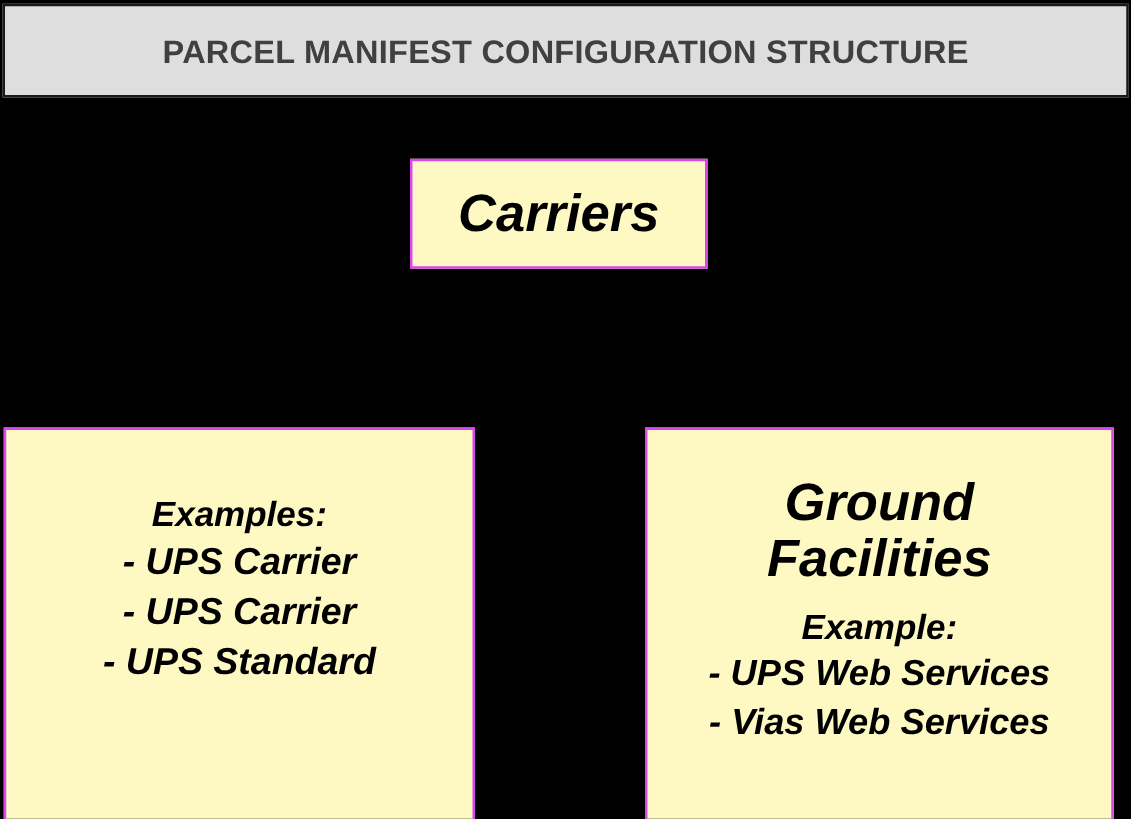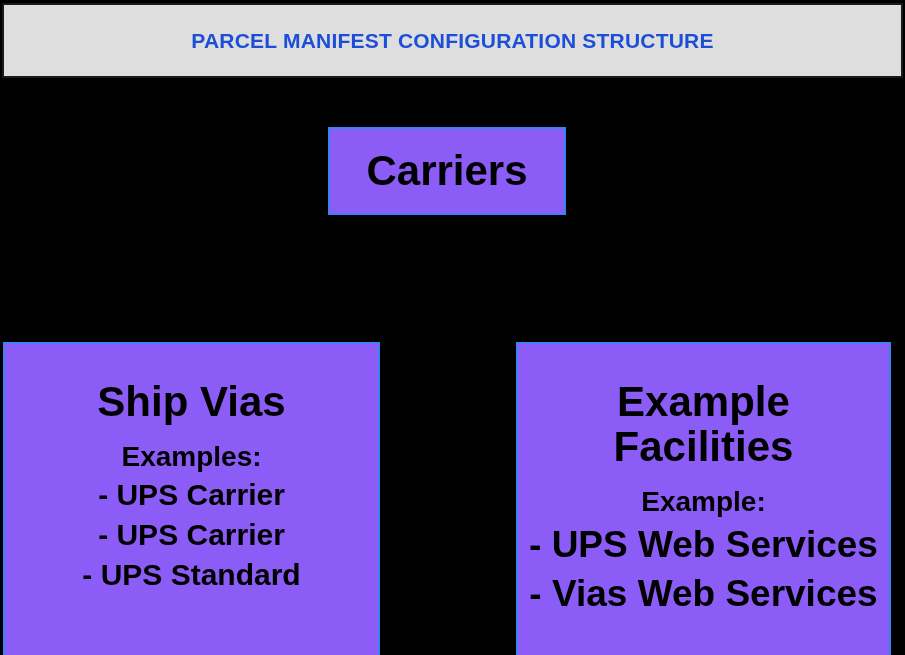--- a/index.html
+++ b/index.html
@@ -30,38 +30,39 @@
     width: 901px;
     height: 75px;
     background: #dedede;
     border: 2px solid #1a1a1a;
     box-sizing: border-box;
     display: flex;
     align-items: center;
     justify-content: center;
   }
   .header-title {
-    font-size: 21px;
+    font-size: 26px;
     font-weight: bold;
-    color: #1d4ed8;
+    color: #404040;
     letter-spacing: 0.2px;
     white-space: nowrap;
     text-align: right;
     line-height: 1;
   }
 
   
   .node {
     position: absolute;
-    background: #8b5cf6;
-    border: 2px solid #3b82f6;
+    background: #fef9c3;
+    border: 2px solid #d946ef;
     box-sizing: border-box;
     text-align: center;
     color: #000000;
     overflow: hidden;
+    font-style: italic;
   }
 
   
   .node-root {
     left: 328px;
     top: 127px;
     width: 238px;
     height: 88px;
     display: flex;
     align-items: center;
@@ -102,21 +103,21 @@
     margin: 2px 0 0 0;
     padding: 0;
   }
   .node-list li {
     font-size: 30px;
     font-weight: bold;
     line-height: 1.33;
     white-space: nowrap;
   }
   .node-right .node-list li {
-    font-size: 37px;
+    font-size: 29px;
   }
 
   
   .connector {
     position: absolute;
     background: #000000;
   }
   .connector-vertical-root {
     left: 445px;
     top: 215px;
@@ -154,31 +155,30 @@
   <div class="connector connector-vertical-root"></div>
   <div class="connector connector-horizontal"></div>
   <div class="connector connector-vertical-left"></div>
   <div class="connector connector-vertical-right"></div>
 
   <div class="node node-root">
     <div class="node-title">Carriers</div>
   </div>
 
   <div class="node node-child node-left">
-    <div class="node-title">Ship Vias</div>
     <div class="node-subtitle">Examples:</div>
     <ul class="node-list">
       <li>- UPS Carrier</li>
       <li>- UPS Carrier</li>
       <li>- UPS Standard</li>
     </ul>
   </div>
 
   <div class="node node-child node-right">
-    <div class="node-title">Example
+    <div class="node-title">Ground
 Facilities</div>
     <div class="node-subtitle">Example:</div>
     <ul class="node-list">
       <li>- UPS Web Services</li>
       <li>- Vias Web Services</li>
     </ul>
   </div>
 
 </div>
 

